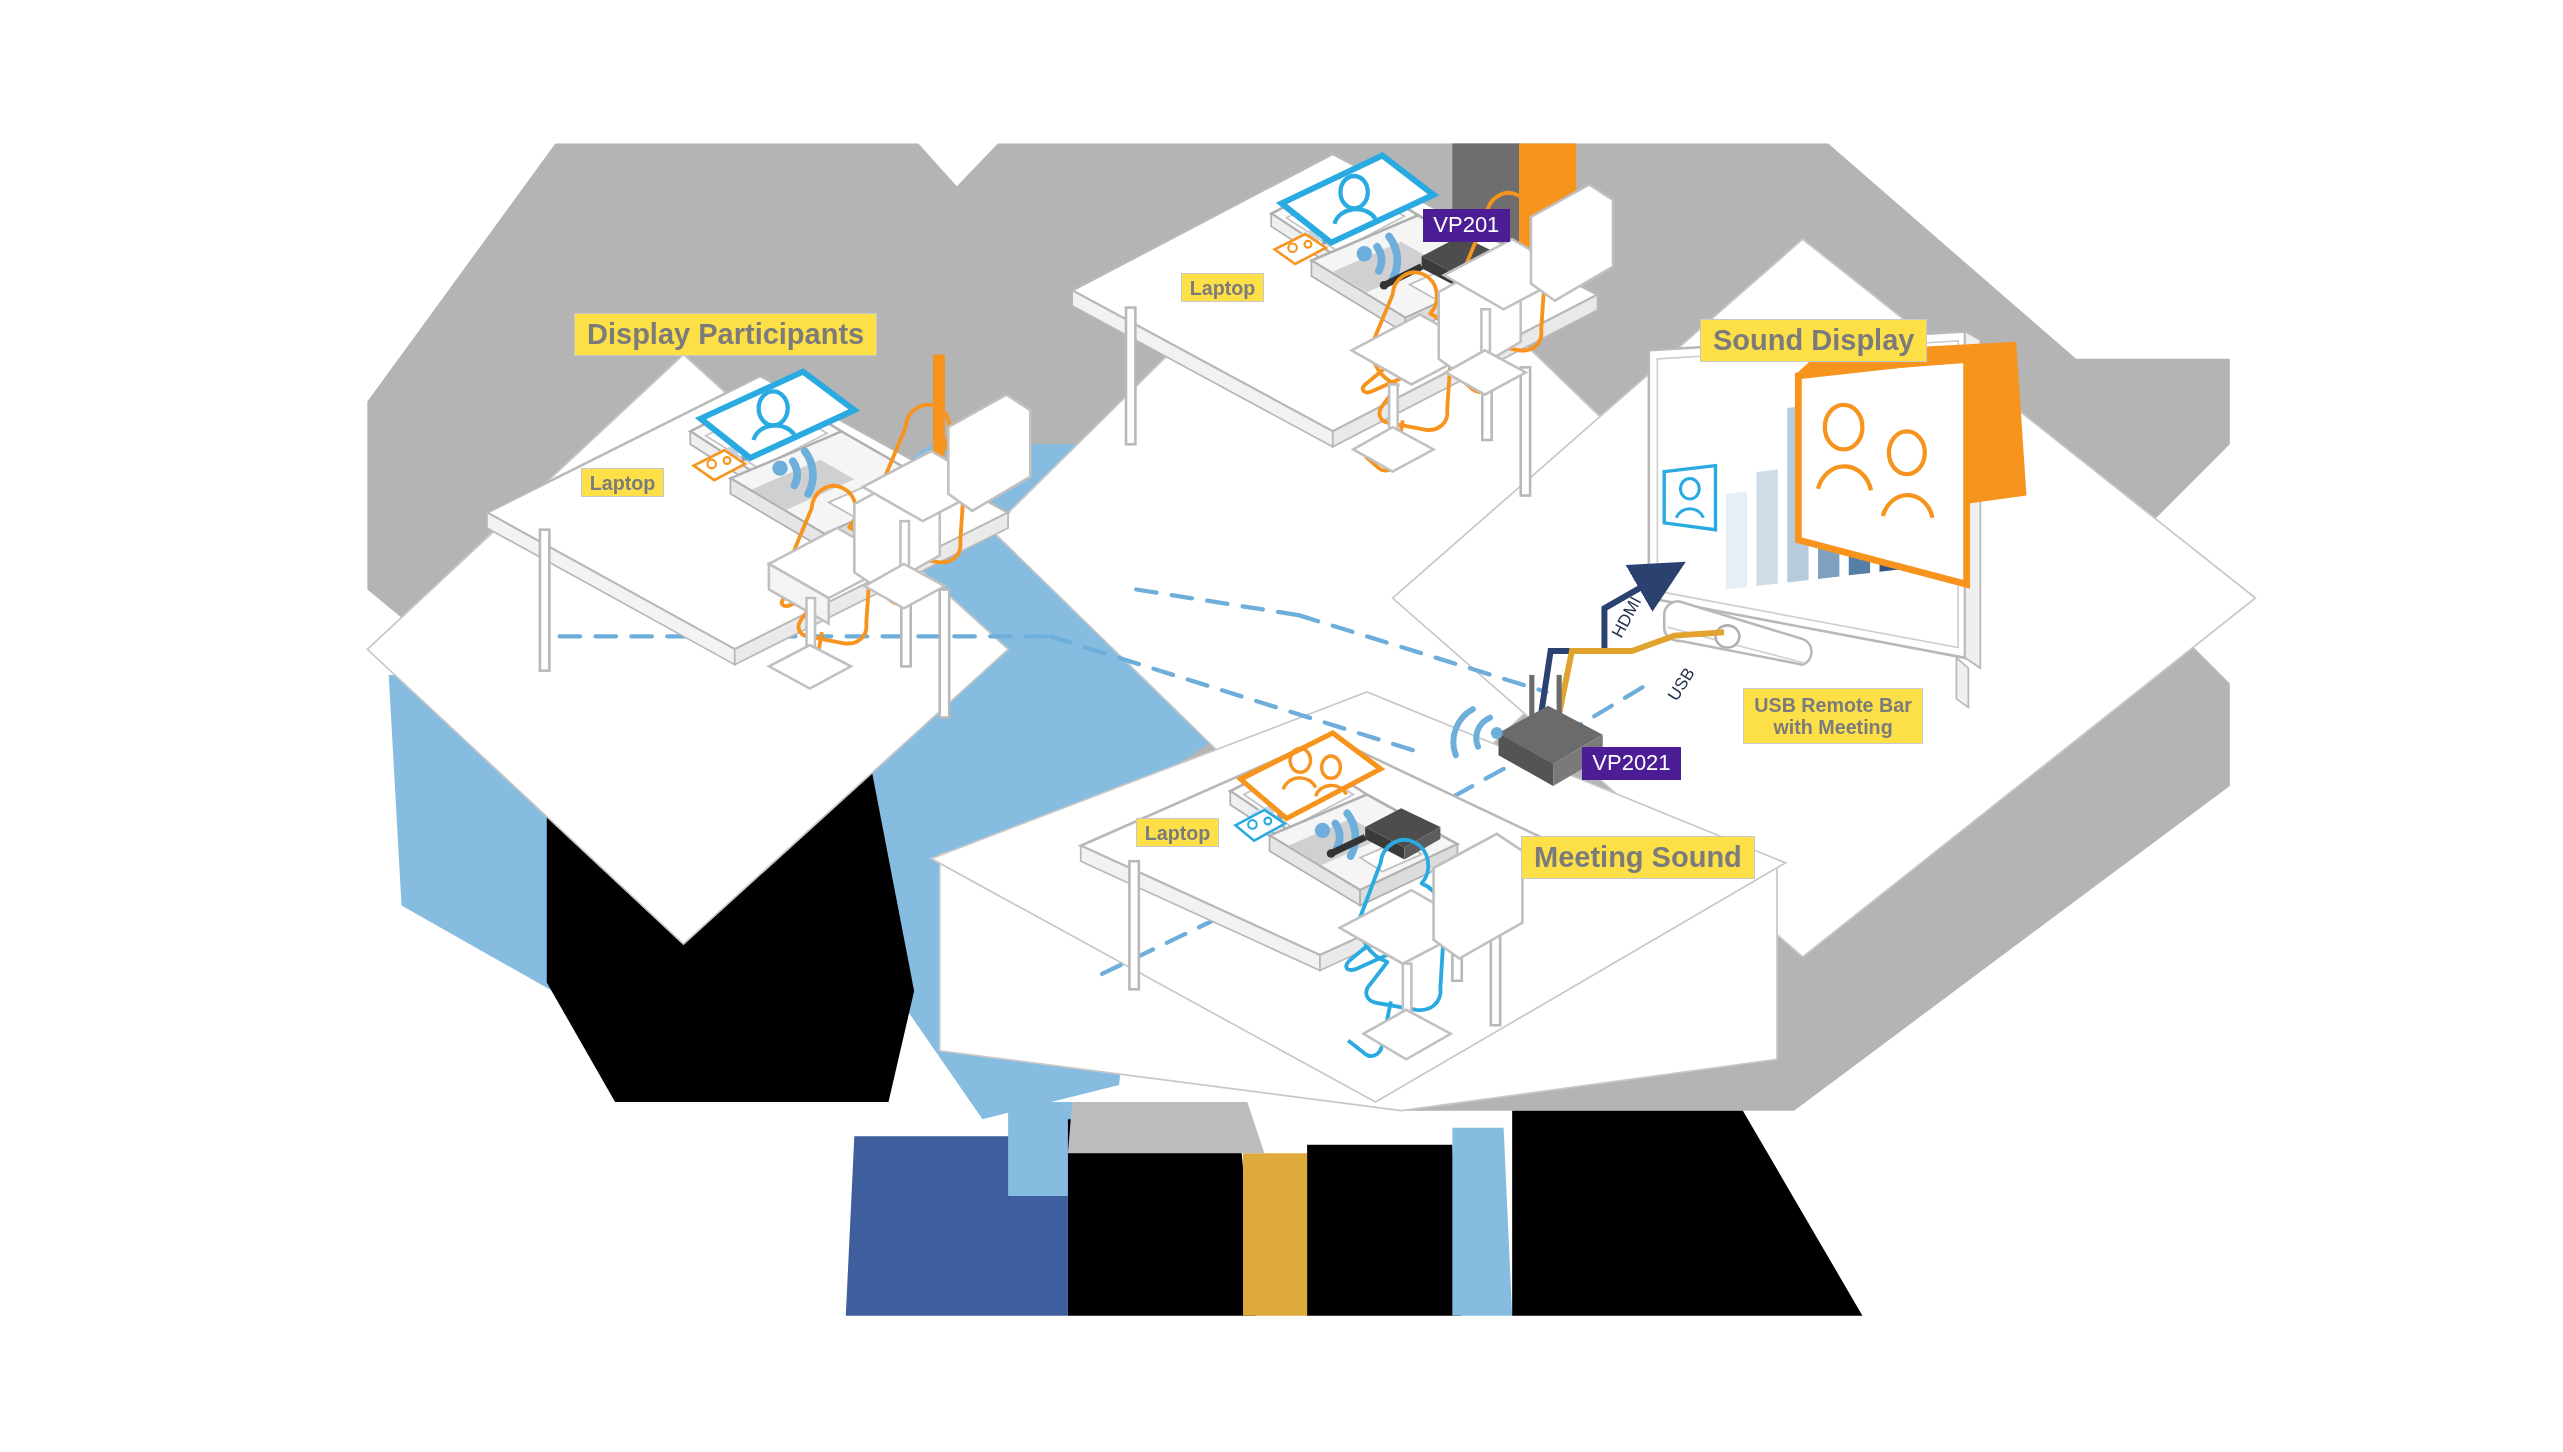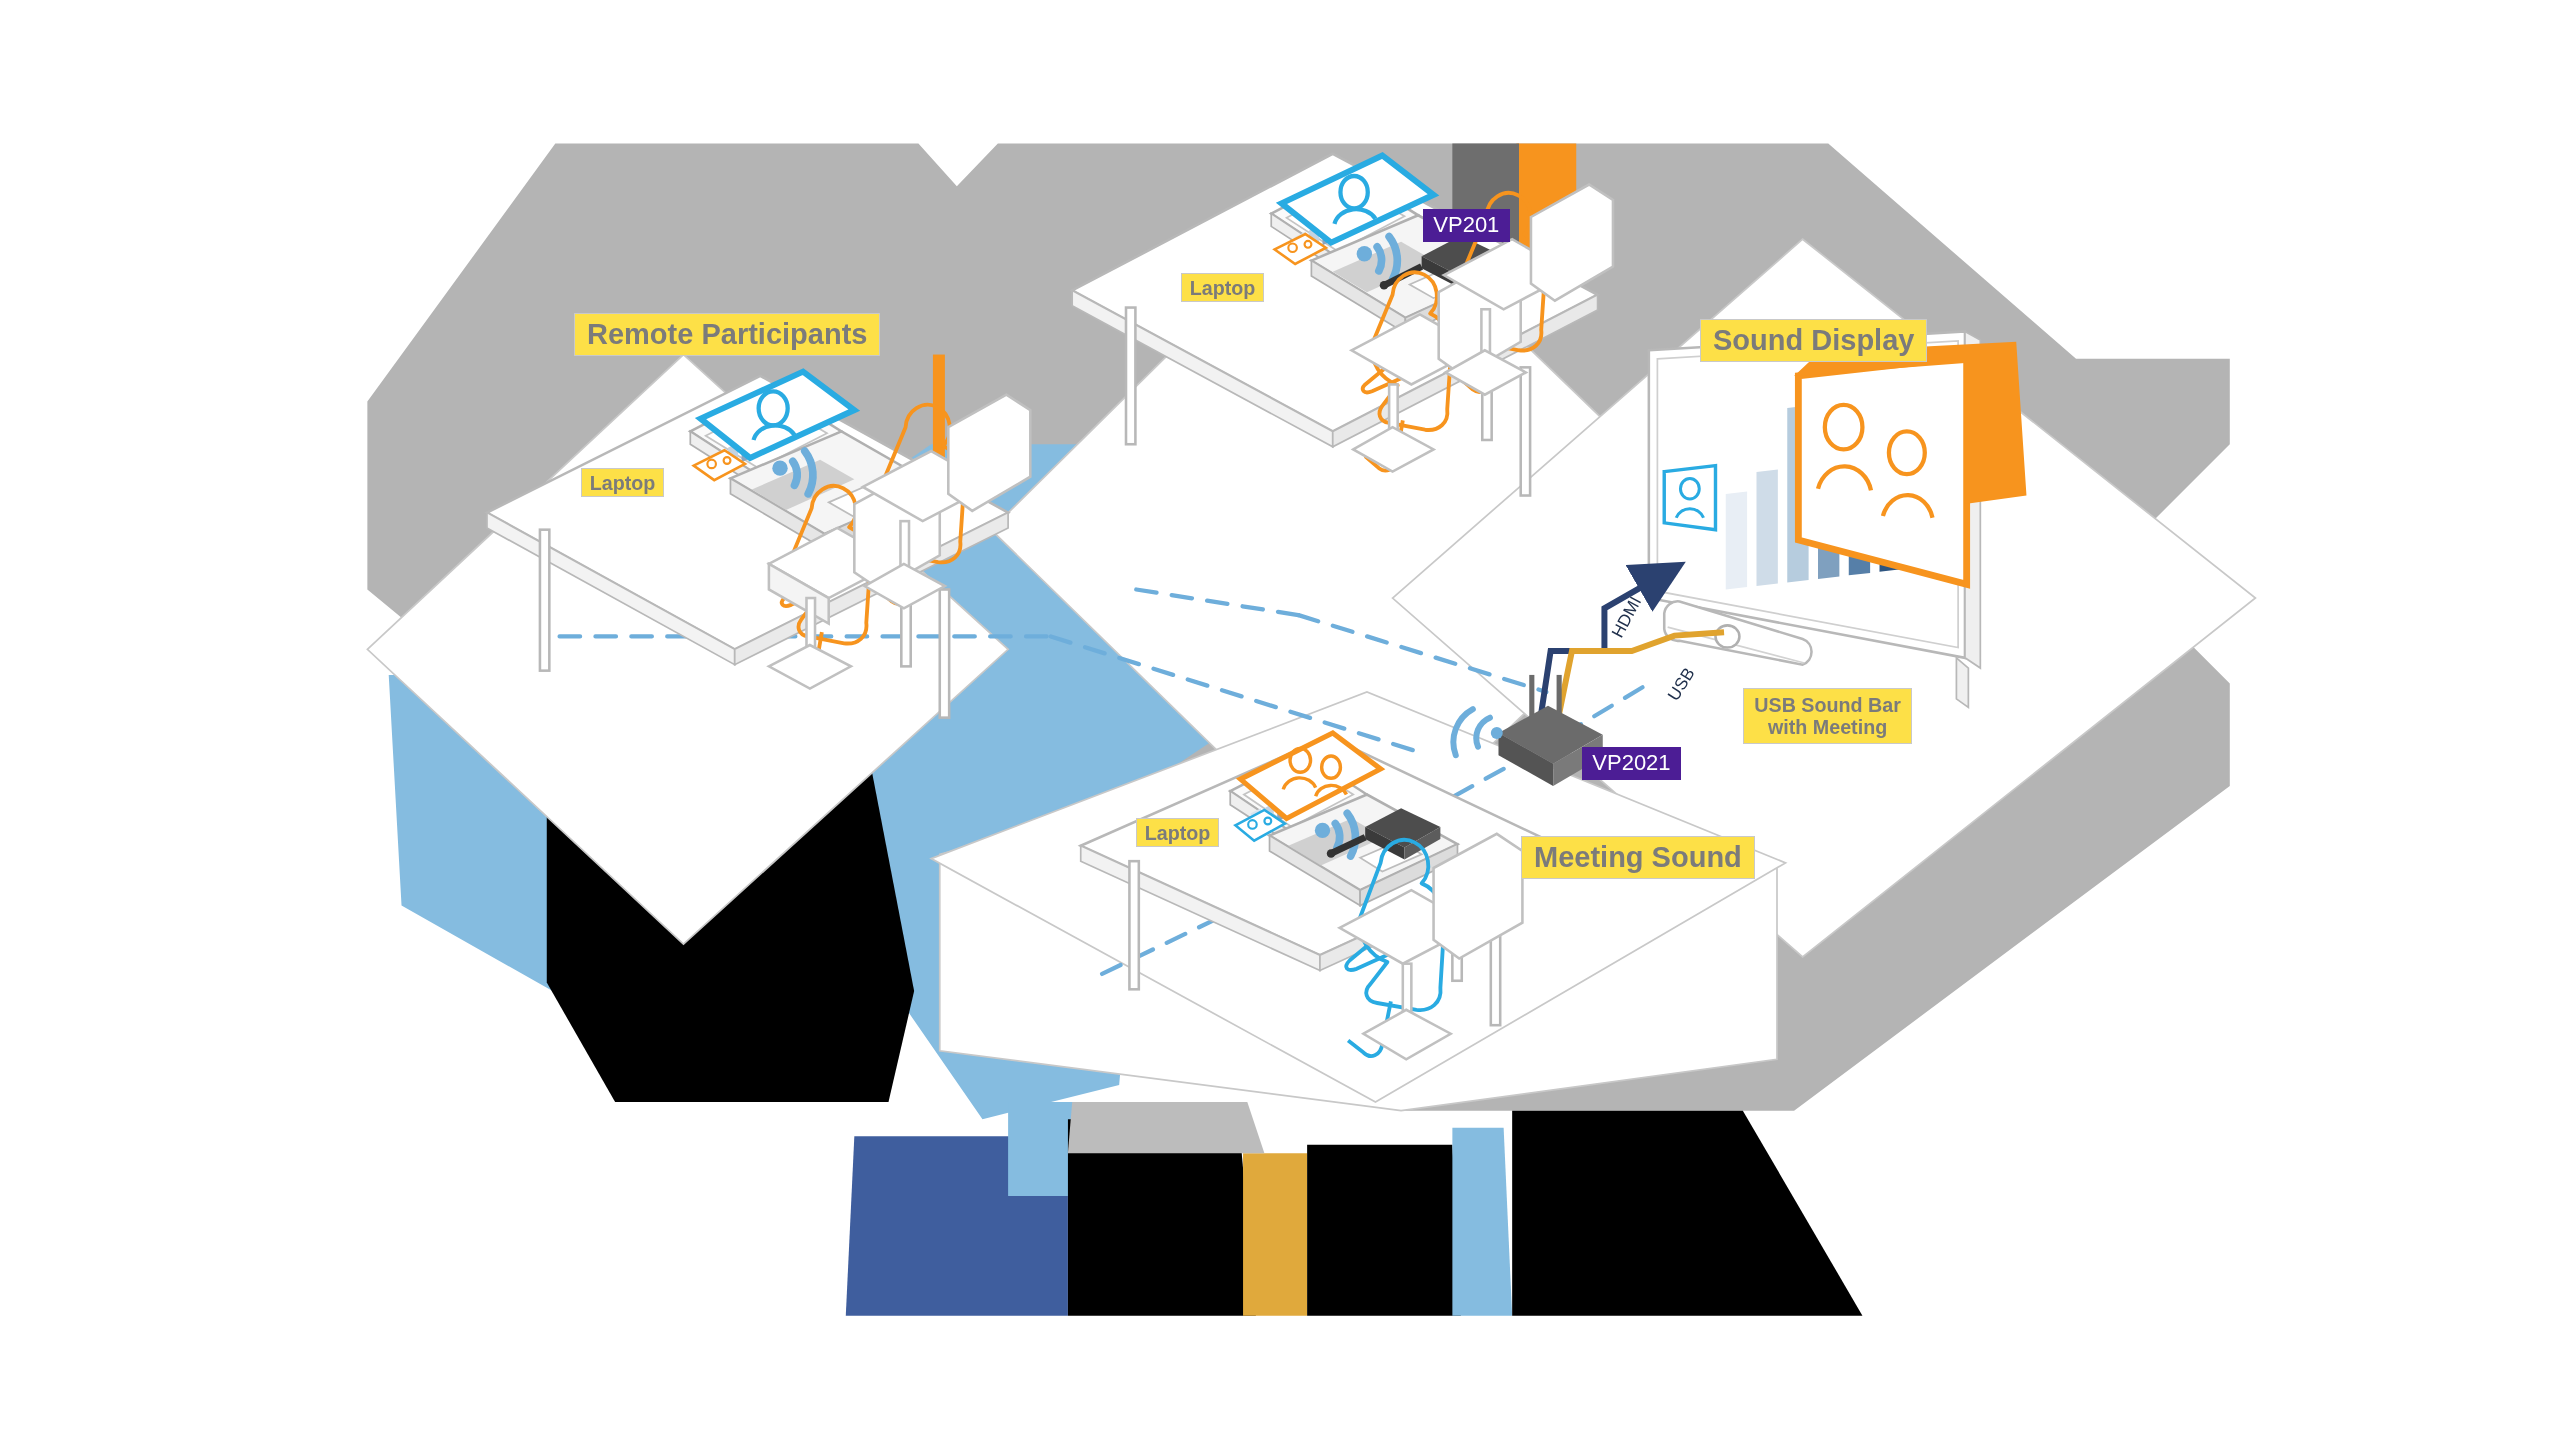--- a/index.html
+++ b/index.html
@@ -405,32 +405,32 @@
       <g fill="#ffffff" stroke="#c0c0c0" stroke-width="3">
         <path d="M 1568,1086 L 1652,1042 L 1726,1084 L 1642,1128 Z"></path>
         <rect x="1642" y="1128" width="10" height="80"></rect>
         <path d="M 1596,1210 L 1646,1182 L 1698,1210 L 1646,1240 Z"></path>
         <path d="M 1678,1016 L 1752,976 L 1782,996 L 1782,1080 L 1708,1122 L 1678,1100 Z"></path>
       </g>
     </g>
 
   </svg>
 
-  <div class="lbl lbl-xl" style="left:574px; top:313px;">Remote Participants</div>
+  <div class="lbl lbl-xl" style="left:574px; top:313px;">Display Participants</div>
 
   <div class="lbl lbl-sm" style="left:581px; top:468px;">Laptop</div>
 
   <div class="badge" style="left:1423px; top:209px;">VP201</div>
 
   <div class="lbl lbl-sm" style="left:1181px; top:273px;">Laptop</div>
 
   <div class="lbl lbl-xl" style="left:1700px; top:319px;">Sound Display</div>
 
   <div class="lbl lbl-two" style="left:1743px; top:688px;">
-    <span>USB Sound Bar</span>
+    <span>USB Remote Bar</span>
     <span>with Meeting</span>
   </div>
 
   <div class="badge" style="left:1582px; top:747px;">VP2021</div>
 
   <div class="lbl lbl-sm" style="left:1136px; top:818px;">Laptop</div>
 
   <div class="lbl lbl-xl" style="left:1521px; top:836px;">Meeting Sound</div>
 
   <div class="cablelabel rot-hdmi" style="left:1608px; top:632px;">HDMI</div>

